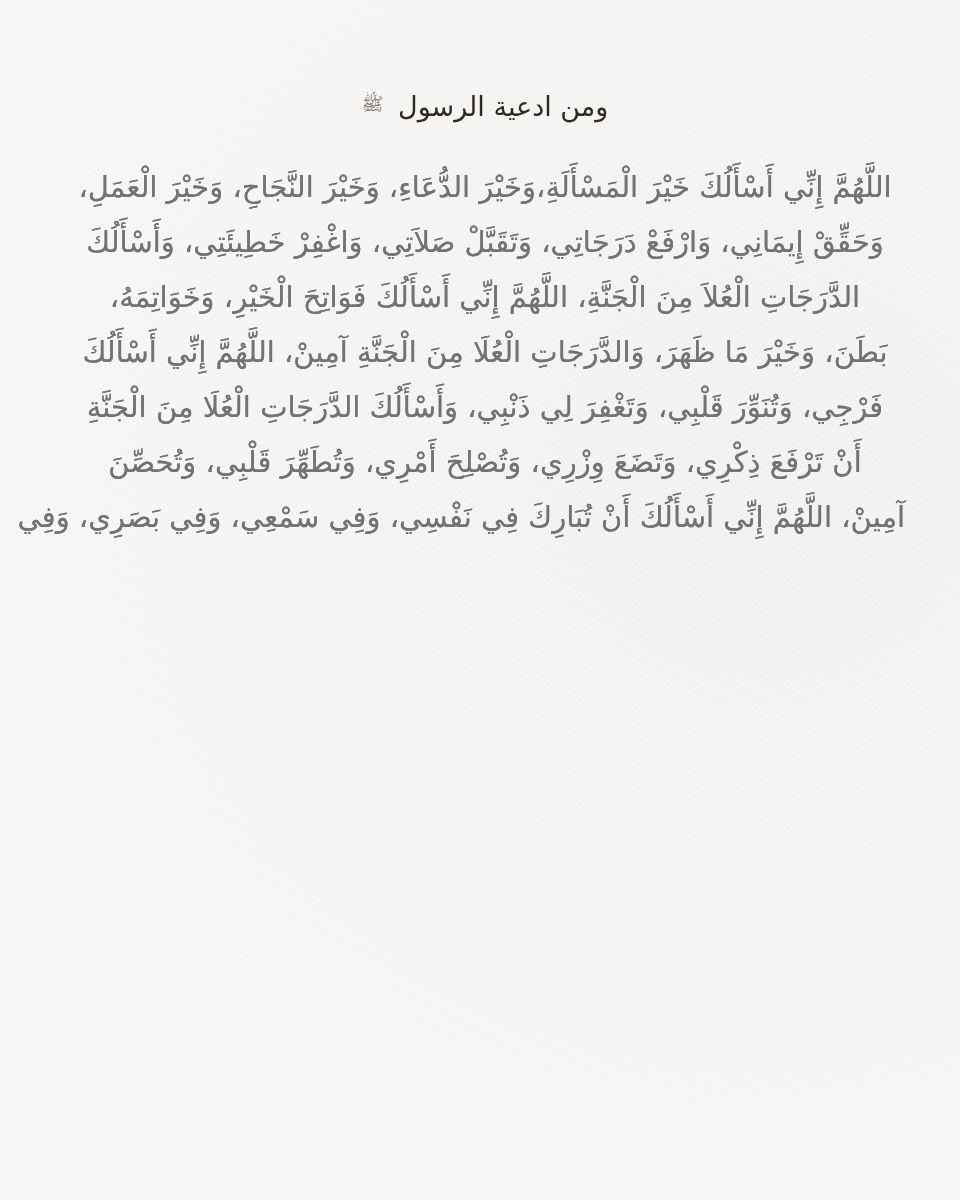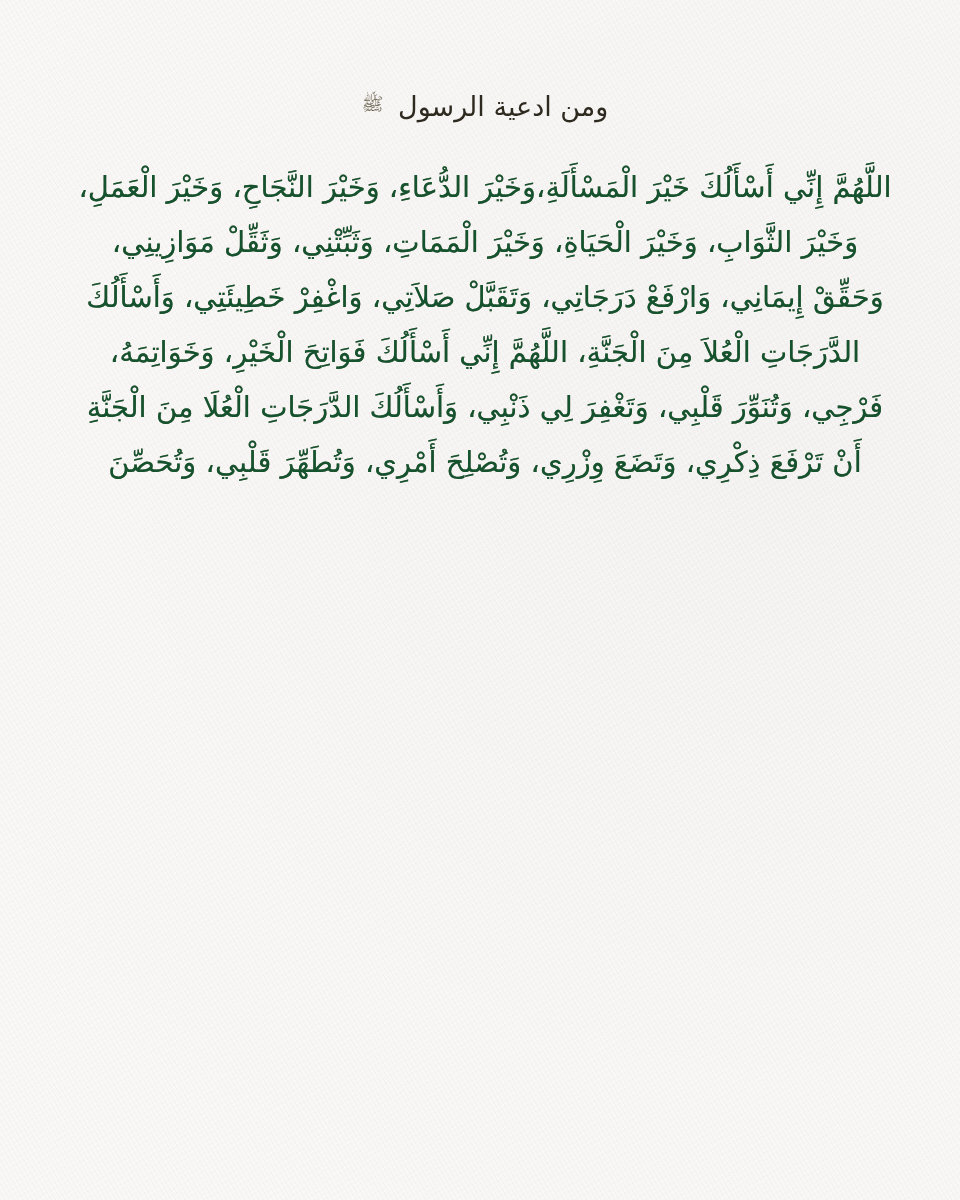--- a/index.html
+++ b/index.html
@@ -49,34 +49,35 @@
       top: 160px;
       left: 60px;
       width: 840px;
     }
     .line {
       height: 55px;
       line-height: 55px;
       text-align: center;
       font-size: 29px;
       white-space: nowrap;
-      color: #14532d;
+      color: #737373;
       text-shadow: 0 0 0.4px rgba(60,50,30,0.6);
     }
   </style>
 </head>
 <body>
 
 <div class="page">
   <div class="title">
     <span>ومن ادعية الرسول</span>
     <span class="honorific">ﷺ</span>
   </div>
 
   <div class="body-lines">
     <div class="line">اللَّهُمَّ إِنِّي أَسْأَلُكَ خَيْرَ الْمَسْأَلَةِ،وَخَيْرَ الدُّعَاءِ، وَخَيْرَ النَّجَاحِ، وَخَيْرَ الْعَمَلِ،</div>
-    <div class="line">وَخَيْرَ الثَّوَابِ، وَخَيْرَ الْحَيَاةِ، وَخَيْرَ الْمَمَاتِ، وَثَبِّتْنِي، وَثَقِّلْ مَوَازِينِي،</div>
     <div class="line">وَحَقِّقْ إِيمَانِي، وَارْفَعْ دَرَجَاتِي، وَتَقَبَّلْ صَلاَتِي، وَاغْفِرْ خَطِيئَتِي، وَأَسْأَلُكَ</div>
     <div class="line">الدَّرَجَاتِ الْعُلاَ مِنَ الْجَنَّةِ، اللَّهُمَّ إِنِّي أَسْأَلُكَ فَوَاتِحَ الْخَيْرِ، وَخَوَاتِمَهُ،</div>
+    <div class="line">بَطَنَ، وَخَيْرَ مَا ظَهَرَ، وَالدَّرَجَاتِ الْعُلَا مِنَ الْجَنَّةِ آمِينْ، اللَّهُمَّ إِنِّي أَسْأَلُكَ</div>
     <div class="line">فَرْجِي، وَتُنَوِّرَ قَلْبِي، وَتَغْفِرَ لِي ذَنْبِي، وَأَسْأَلُكَ الدَّرَجَاتِ الْعُلَا مِنَ الْجَنَّةِ</div>
     <div class="line">أَنْ تَرْفَعَ ذِكْرِي، وَتَضَعَ وِزْرِي، وَتُصْلِحَ أَمْرِي، وَتُطَهِّرَ قَلْبِي، وَتُحَصِّنَ</div>
+    <div class="line">آمِينْ، اللَّهُمَّ إِنِّي أَسْأَلُكَ أَنْ تُبَارِكَ فِي نَفْسِي، وَفِي سَمْعِي، وَفِي بَصَرِي، وَفِي</div>
   </div>
 </div>
 
 </body></html>

